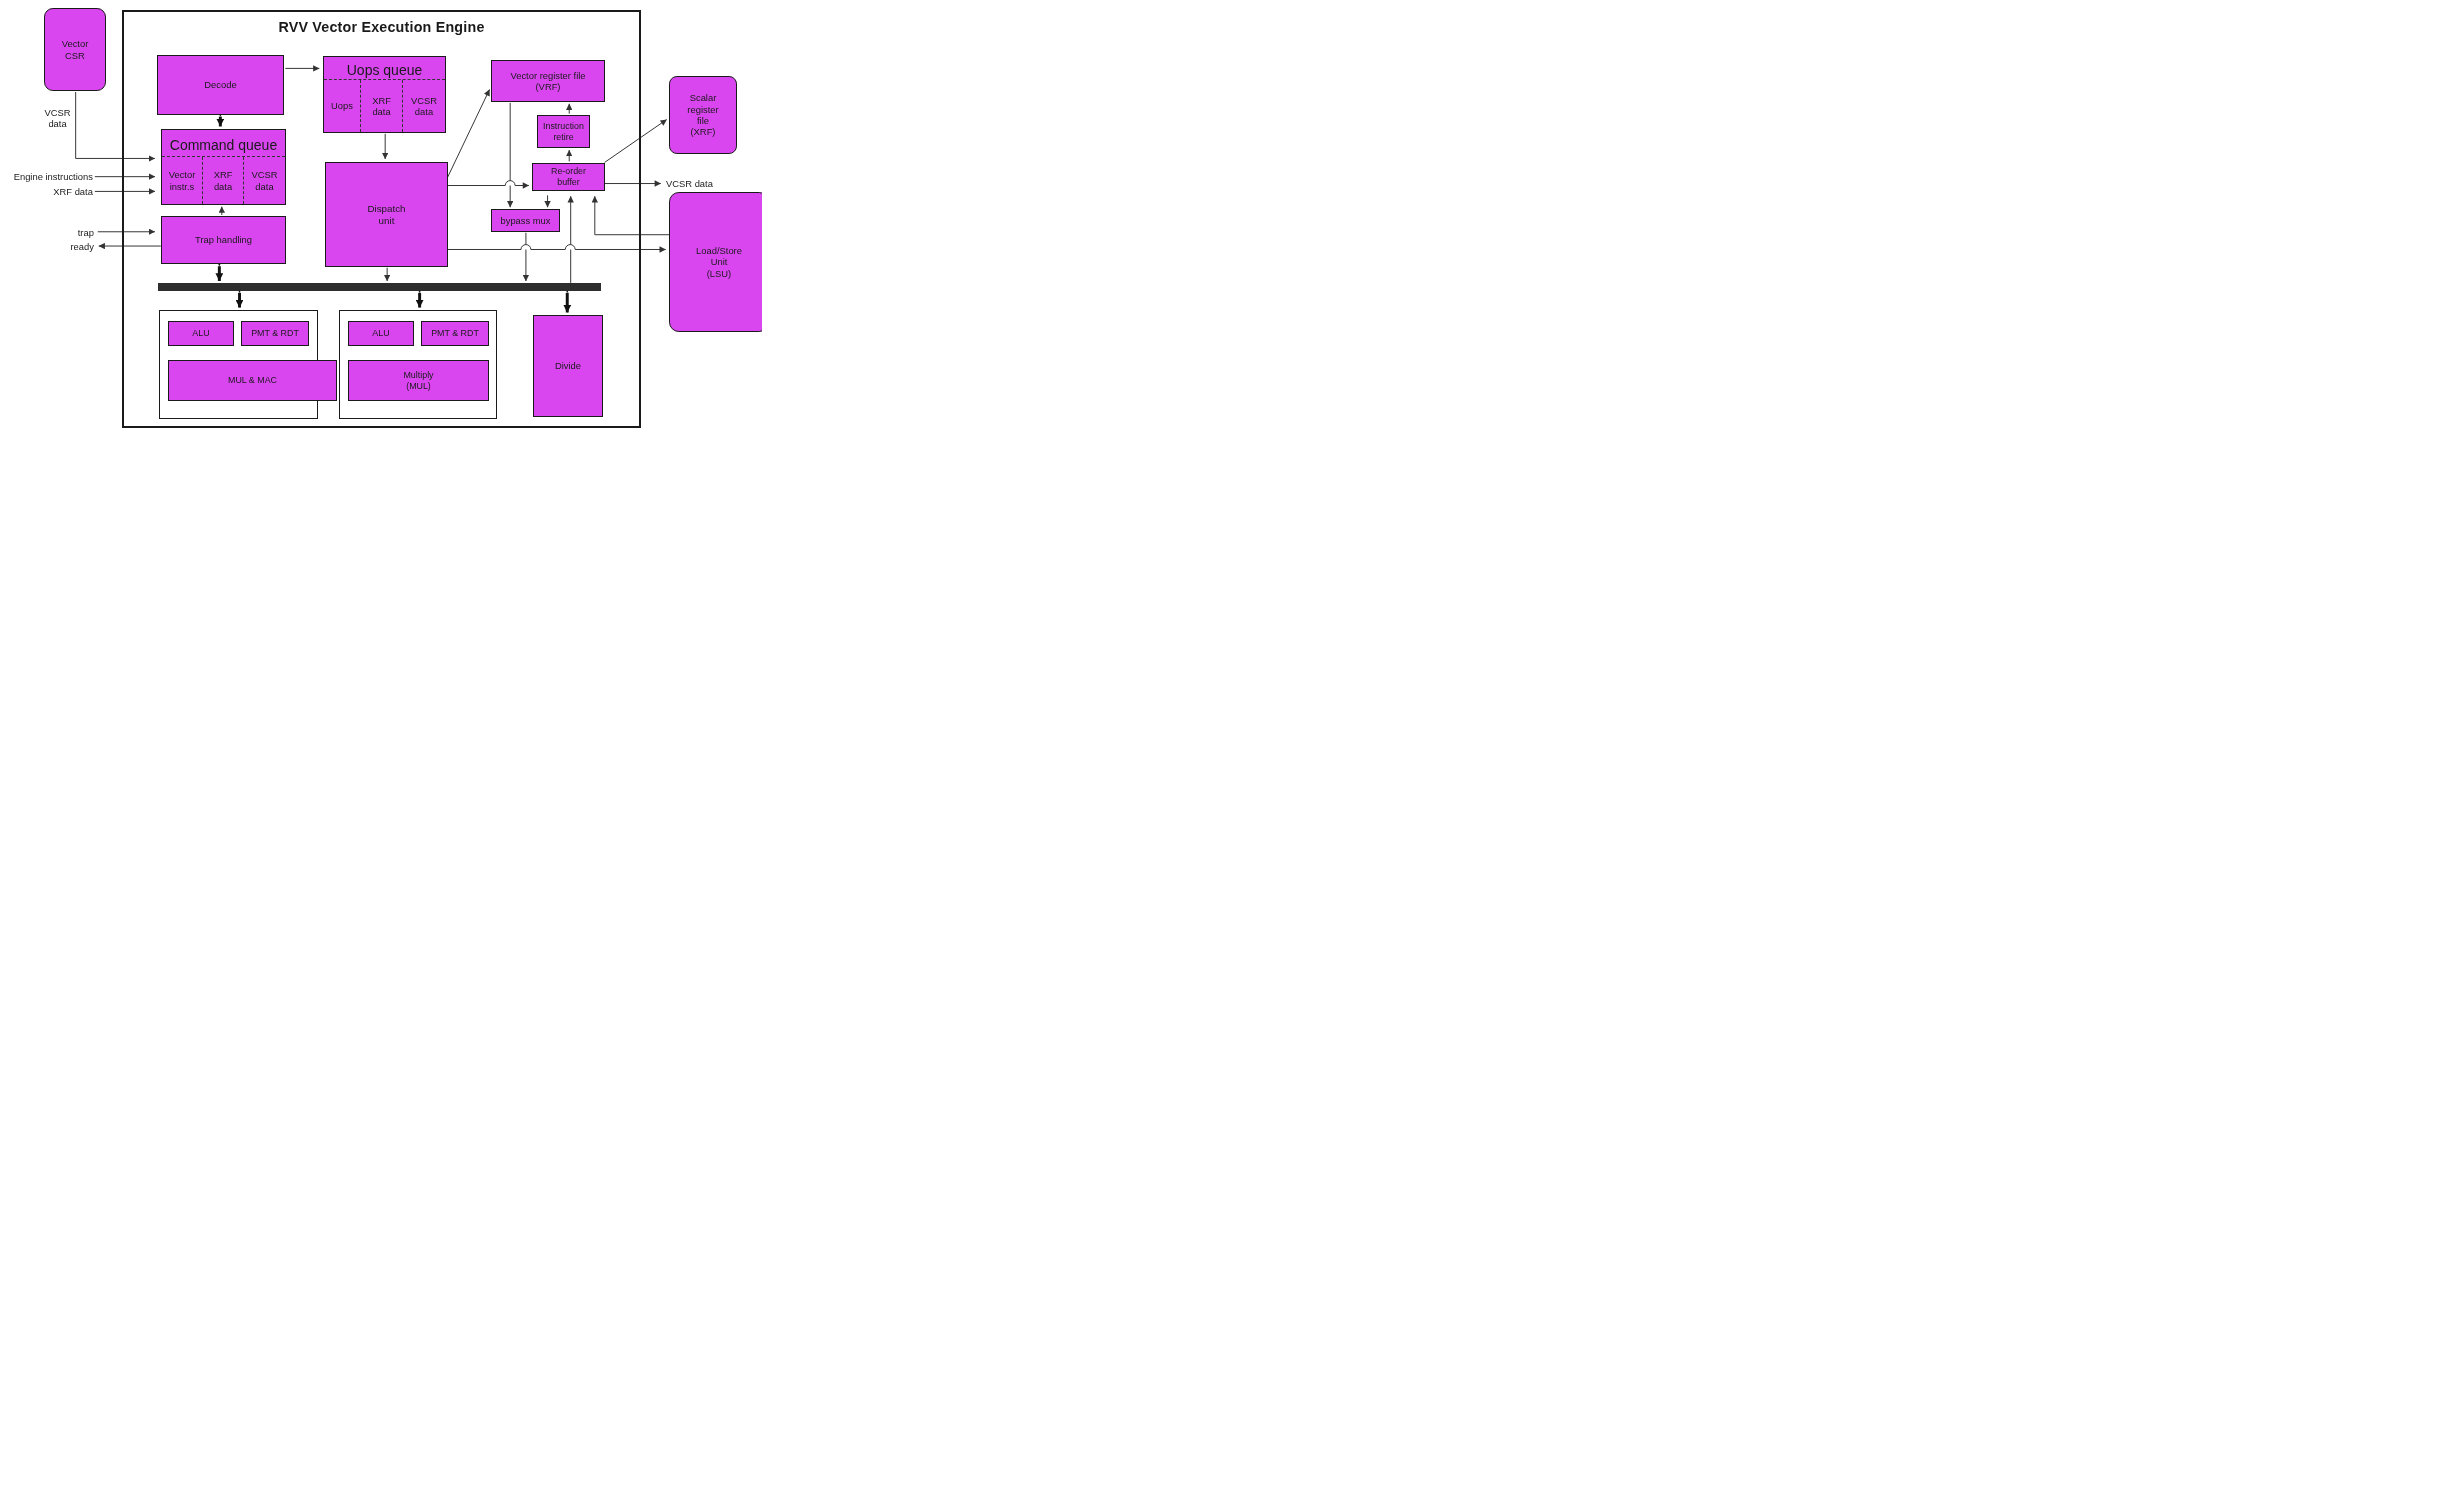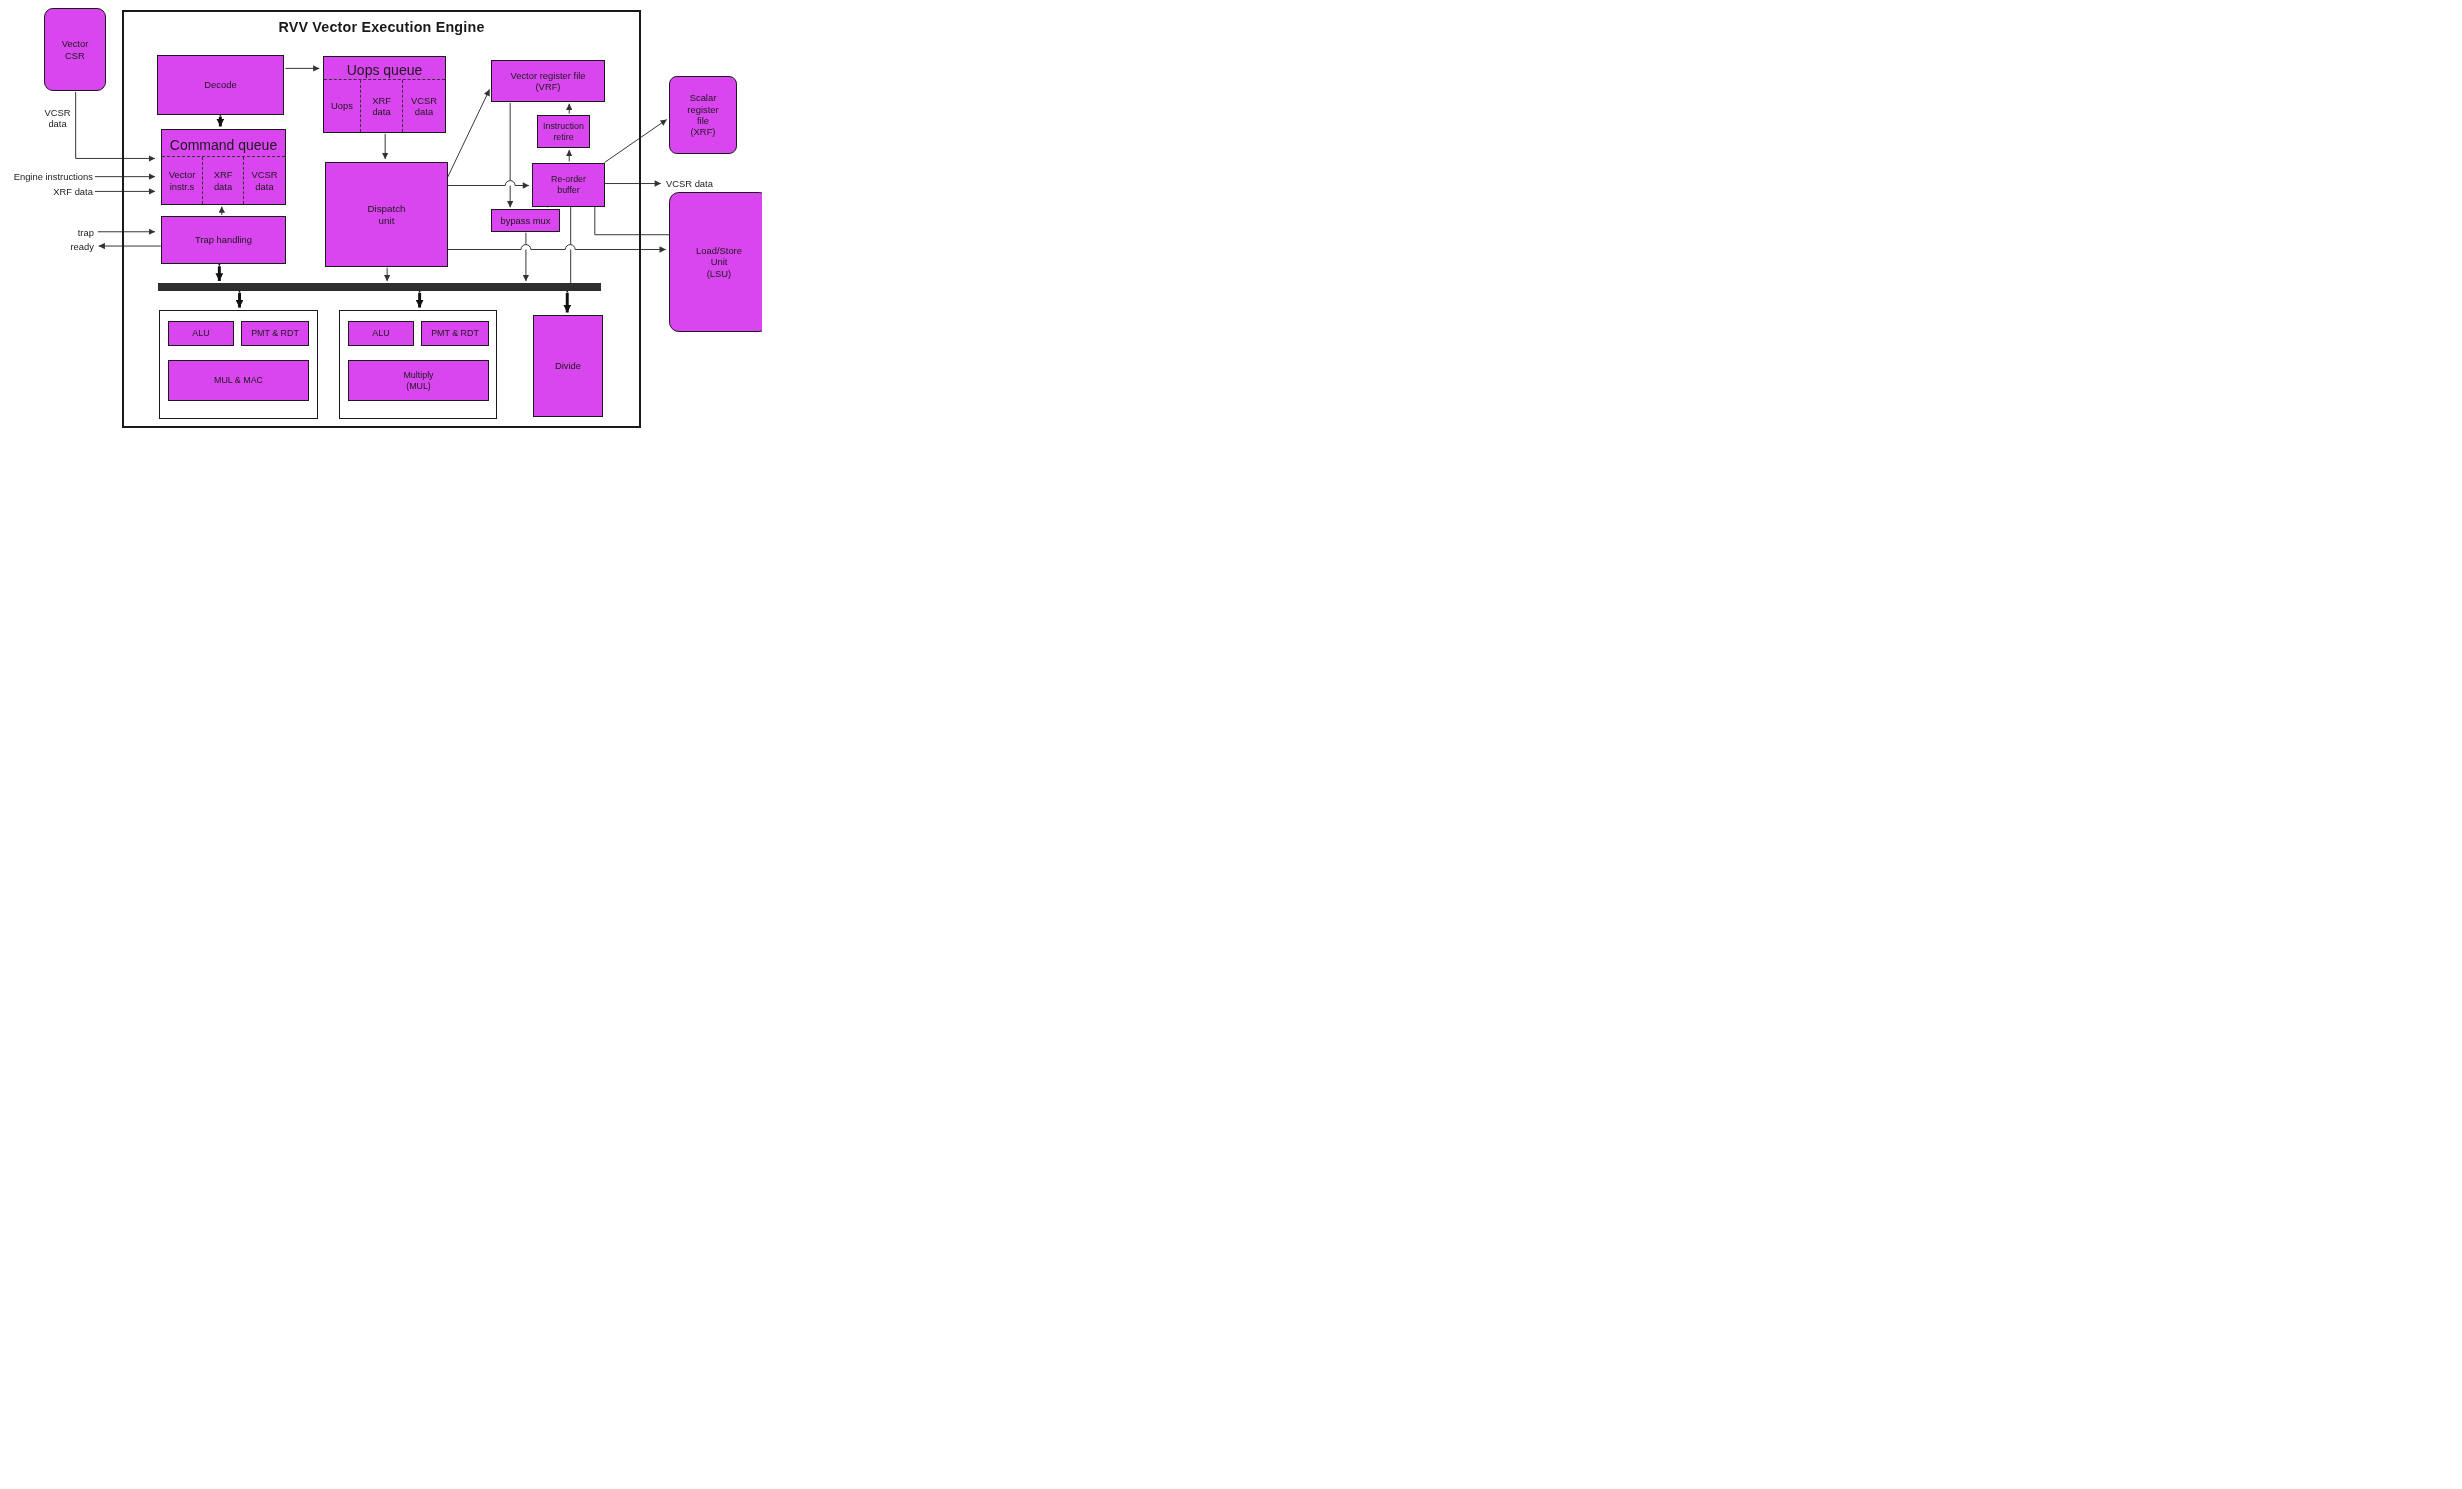--- a/index.html
+++ b/index.html
@@ -179,39 +179,39 @@
   <div class="box" style="left:491px;top:60px;width:114px;height:42px;">
     <span class="lbl">Vector register file
 (VRF)</span>
   </div>
 
   <div class="box" style="left:537px;top:115px;width:53px;height:33px;">
     <span class="lbl-s">Instruction
 retire</span>
   </div>
 
-  <div class="box" style="left:532px;top:163px;width:73px;height:44px;">
+  <div class="box" style="left:532px;top:163px;width:73px;height:28px;">
     <span class="lbl-s">Re-order
 buffer</span>
   </div>
 
   <div class="box" style="left:491px;top:209px;width:69px;height:22.7px;">
     <span class="lbl">bypass mux</span>
   </div>
 
   <div class="bus"></div>
 
   <div class="box plain" style="left:159px;top:310px;width:159px;height:109px;"></div>
   <div class="box" style="left:168px;top:321px;width:66px;height:25px;">
     <span class="lbl-s">ALU</span>
   </div>
   <div class="box" style="left:241px;top:321px;width:68px;height:25px;">
     <span class="lbl-s">PMT &amp; RDT</span>
   </div>
-  <div class="box" style="left:168px;top:360px;width:141px;height:41px;">
+  <div class="box" style="left:168px;top:360px;width:169px;height:41px;">
     <span class="lbl-s">MUL &amp; MAC</span>
   </div>
 
   <div class="box plain" style="left:339px;top:310px;width:158px;height:109px;"></div>
   <div class="box" style="left:348px;top:321px;width:66px;height:25px;">
     <span class="lbl-s">ALU</span>
   </div>
   <div class="box" style="left:421px;top:321px;width:68px;height:25px;">
     <span class="lbl-s">PMT &amp; RDT</span>
   </div>

